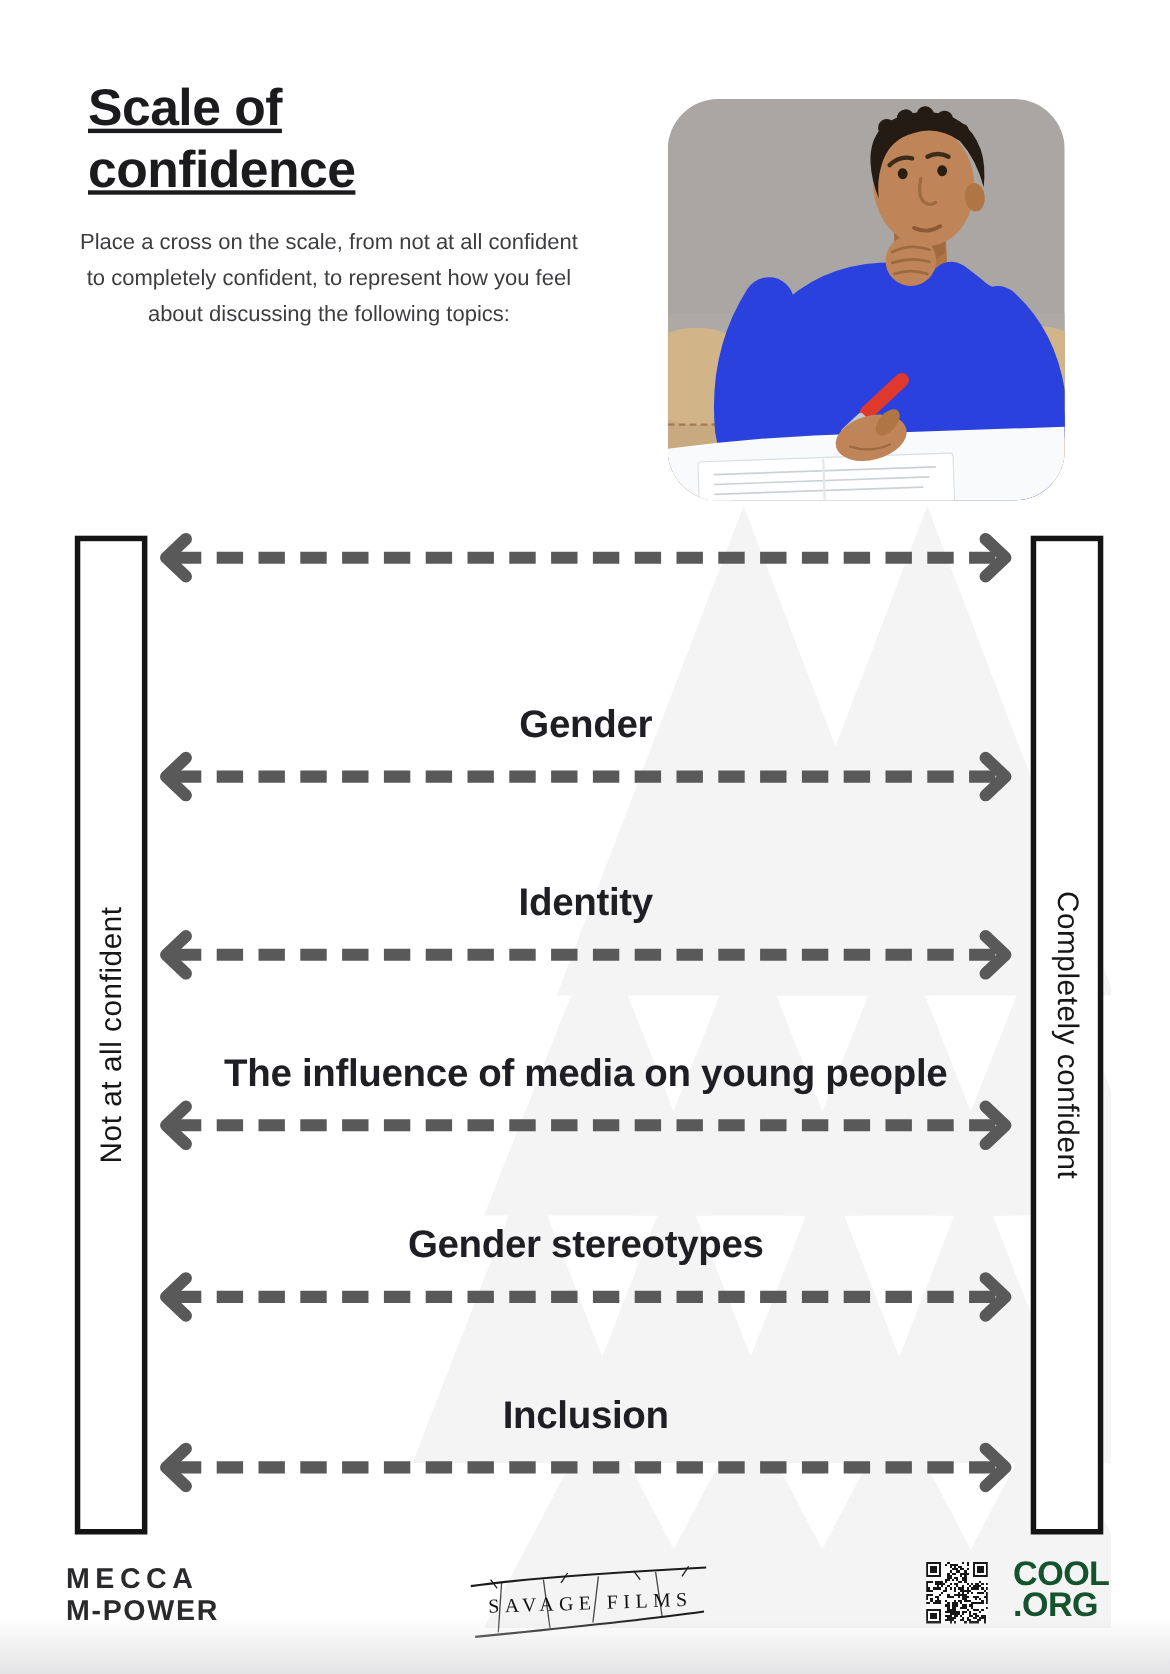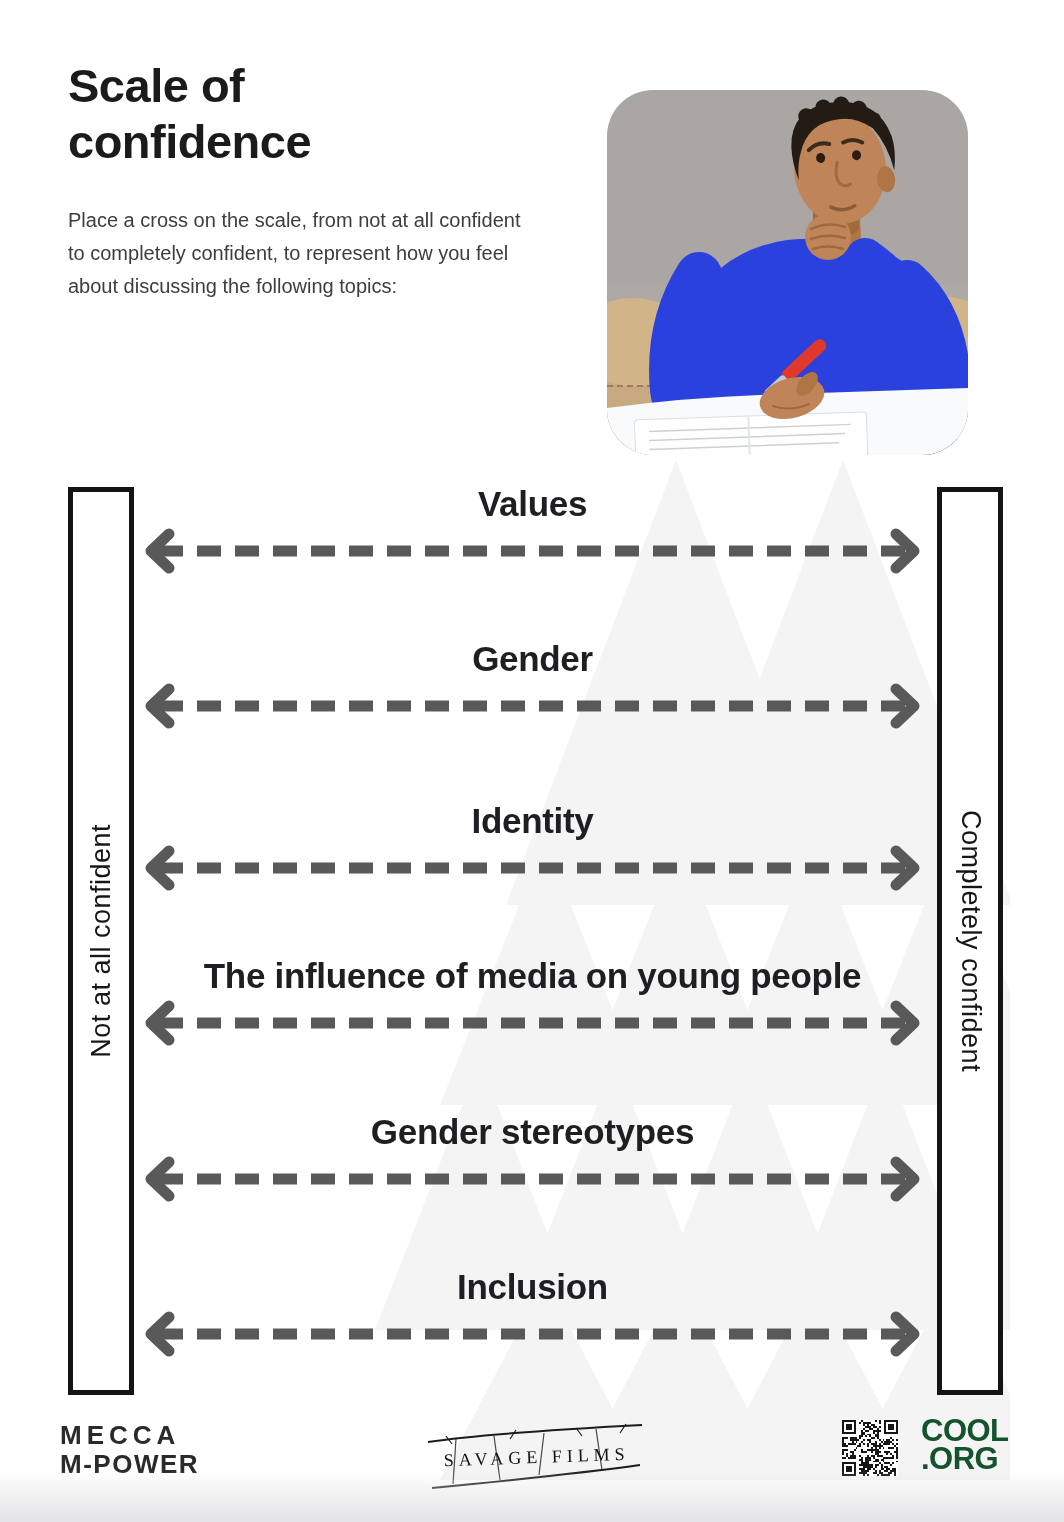--- a/index.html
+++ b/index.html
@@ -7,26 +7,26 @@
     position:relative;width:1064px;height:1522px;overflow:hidden;background:#ffffff;
     font-family:"Liberation Sans",sans-serif;color:#1f1f23;
   }
   .page::after{
     content:"";position:absolute;left:0;bottom:0;width:100%;height:52px;
     background:linear-gradient(180deg,rgba(232,232,233,0),rgba(226,226,228,.95));
     pointer-events:none;z-index:6;
   }
   
   .title{
-    position:absolute;left:68px;top:58px;width:340px;margin:0;
-    font-size:47px;line-height:56px;font-weight:700;letter-spacing:-.5px;color:#1b1b1d;
+    position:absolute;left:68px;top:58px;width:340px;margin:12px;
+    font-size:47px;line-height:56px;font-weight:700;letter-spacing:-.5px;color:#1b1b1d;text-decoration:underline;
   }
   .instructions{
     position:absolute;left:68px;top:204px;width:462px;margin:0;
-    font-size:20px;line-height:33px;font-weight:400;color:#3d3d40;
+    font-size:20px;line-height:33px;font-weight:400;color:#3d3d40;text-align:center;
   }
   
   .photo{
     position:absolute;left:607px;top:90px;width:361px;height:365px;
     border-radius:46px;overflow:hidden;z-index:2;
   }
   .photo svg{display:block;width:100%;height:100%;}
   
   .watermark{position:absolute;left:330px;top:440px;width:680px;height:1040px;z-index:0;}
   
@@ -156,21 +156,20 @@
   </div>
 
   <div class="bar bar-left">
     <span>Not at all confident</span>
   </div>
   <div class="bar bar-right">
     <span>Completely confident</span>
   </div>
 
   <section class="scale-row" style="top:484px">
-    <h2 class="topic">Values</h2>
     <svg class="arrow" viewBox="0 0 779 46">
       <line x1="16" y1="23" x2="763" y2="23" stroke="#595959" stroke-width="11" stroke-dasharray="24 14"></line>
       <path d="M26 6 L8 23 L26 40" fill="none" stroke="#595959" stroke-width="11" stroke-linecap="round" stroke-linejoin="round"></path>
       <path d="M753 6 L771 23 L753 40" fill="none" stroke="#595959" stroke-width="11" stroke-linecap="round" stroke-linejoin="round"></path>
     </svg>
   </section>
 
   <section class="scale-row" style="top:639px">
     <h2 class="topic">Gender</h2>
     <svg class="arrow" viewBox="0 0 779 46">

